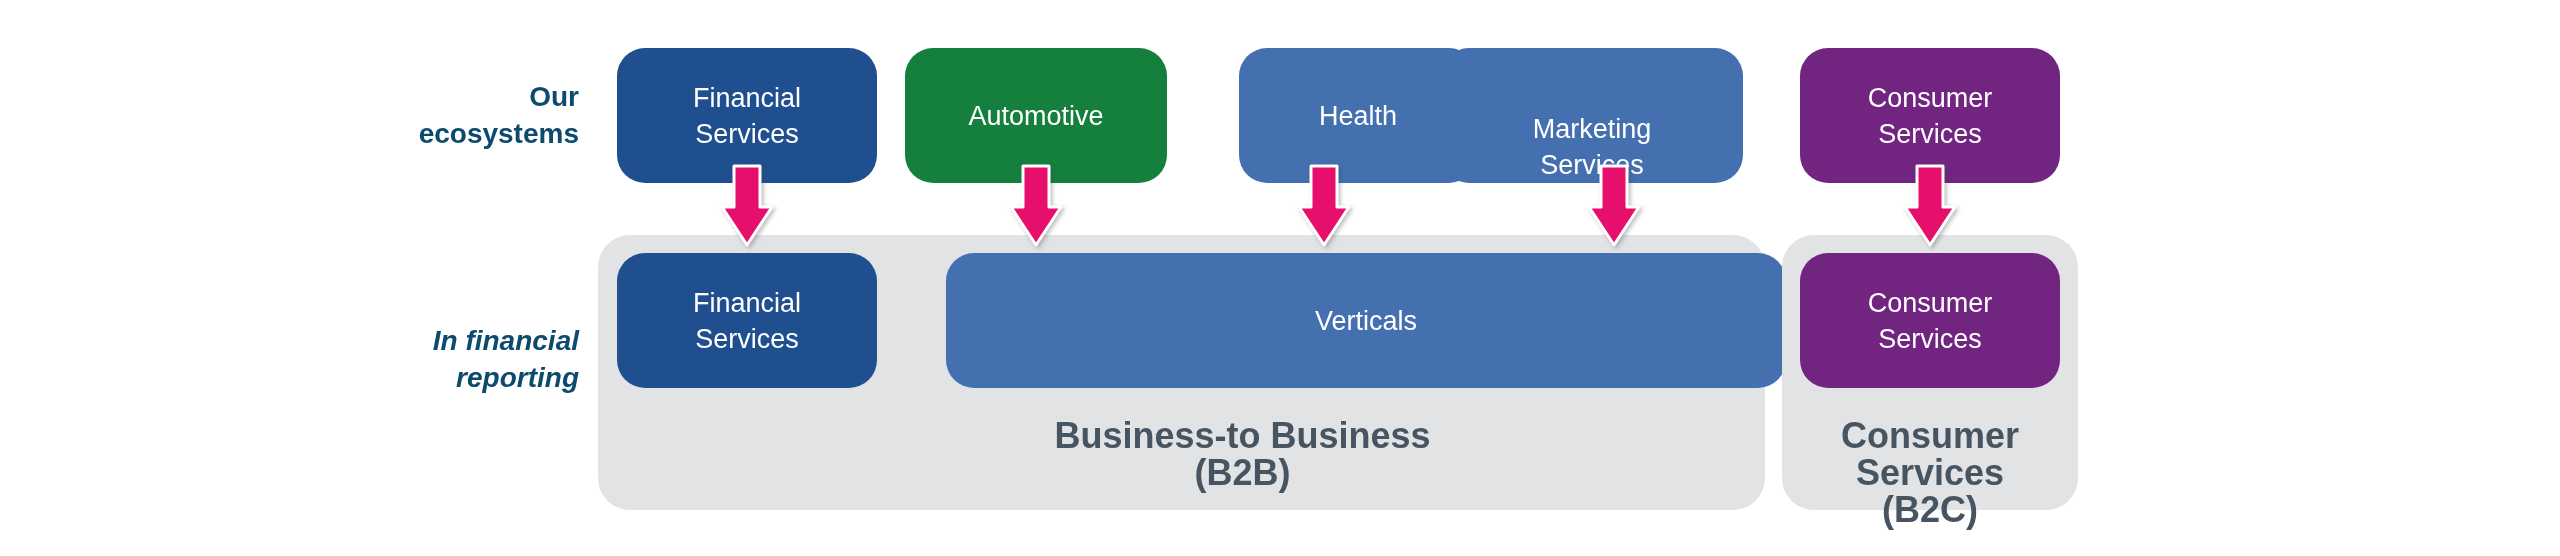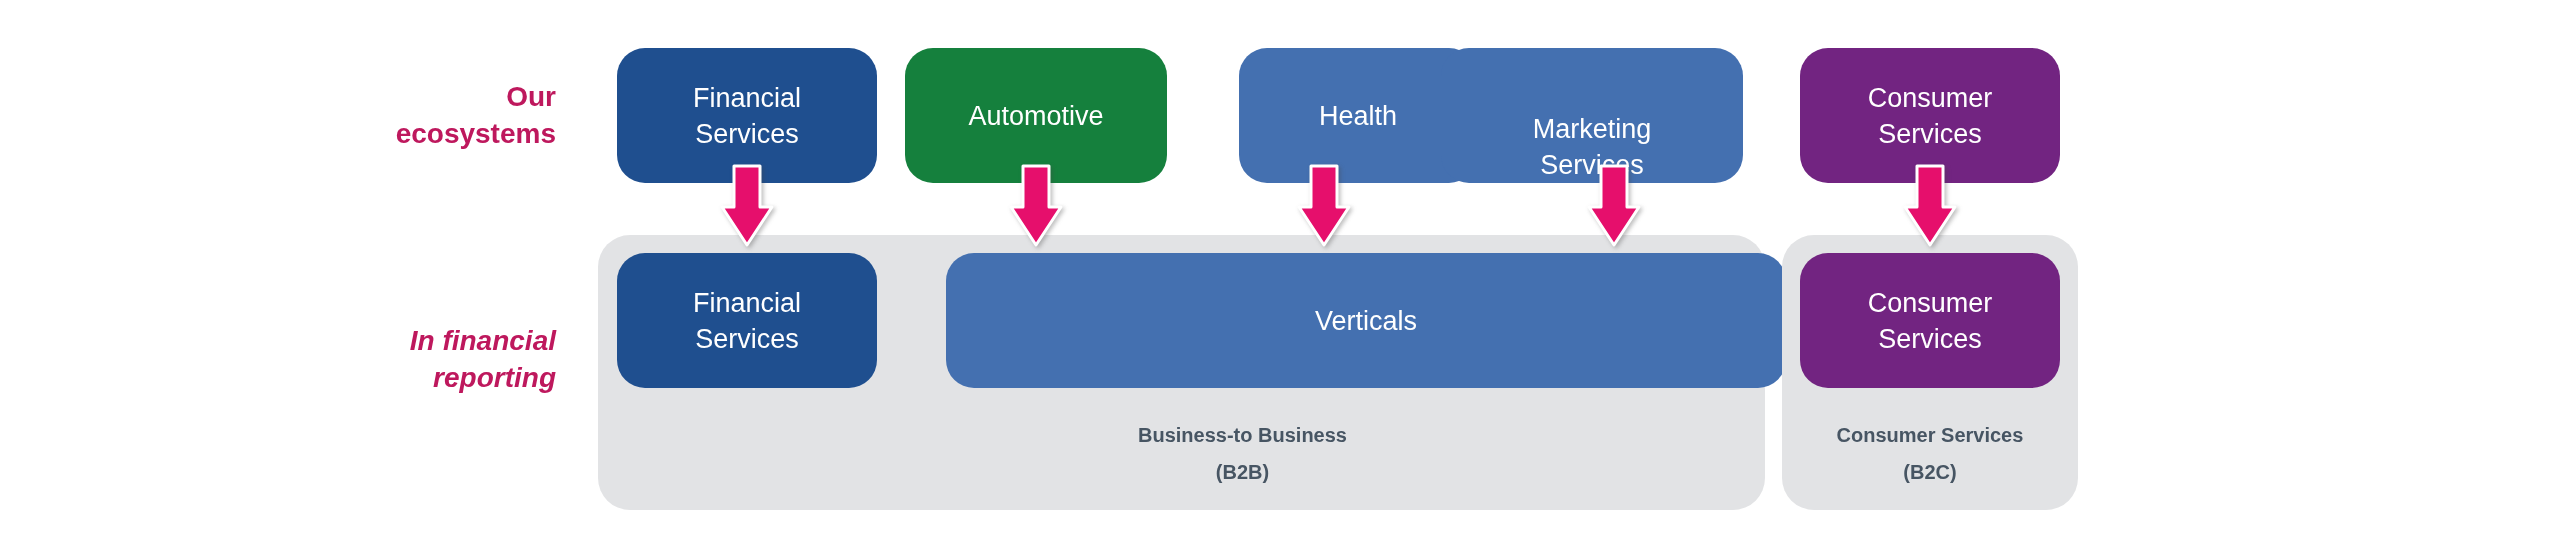--- a/index.html
+++ b/index.html
@@ -12,27 +12,27 @@
     width: 2560px;
     height: 556px;
     background: #FFFFFF;
     font-family: "Liberation Sans", "DejaVu Sans", sans-serif;
     overflow: hidden;
   }
 
   
   .row-label {
     position: absolute;
-    left: 356px;
+    left: 379px;
     width: 200px;
     text-align: right;
     font-size: 28px;
     font-weight: bold;
     line-height: 37px;
-    color: #be185d;
+    color: #0c4a6e;
   }
   .label-eco { top: 78px; }
   .label-rep { top: 322px; font-style: italic; }
 
   
   .box {
     position: absolute;
     border-radius: 28px;
     display: flex;
     align-items: center;
@@ -84,21 +84,21 @@
   .inner-fs   { left: 19px;  width: 260px; }
   .inner-vert { left: 307px; width: 840px; }
   .inner-cs   { left: 18px;  width: 260px; }
 
   .caption {
     position: absolute;
     left: 0;
     right: 0;
     top: 182px;
     text-align: center;
-    font-size: 20px;
+    font-size: 36px;
     font-weight: bold;
     line-height: 37px;
     color: #475563;
     white-space: pre-line;
   }
   .caption-b2b { transform: translateX(61px); }
 </style>
 </head>
 <body>
 

